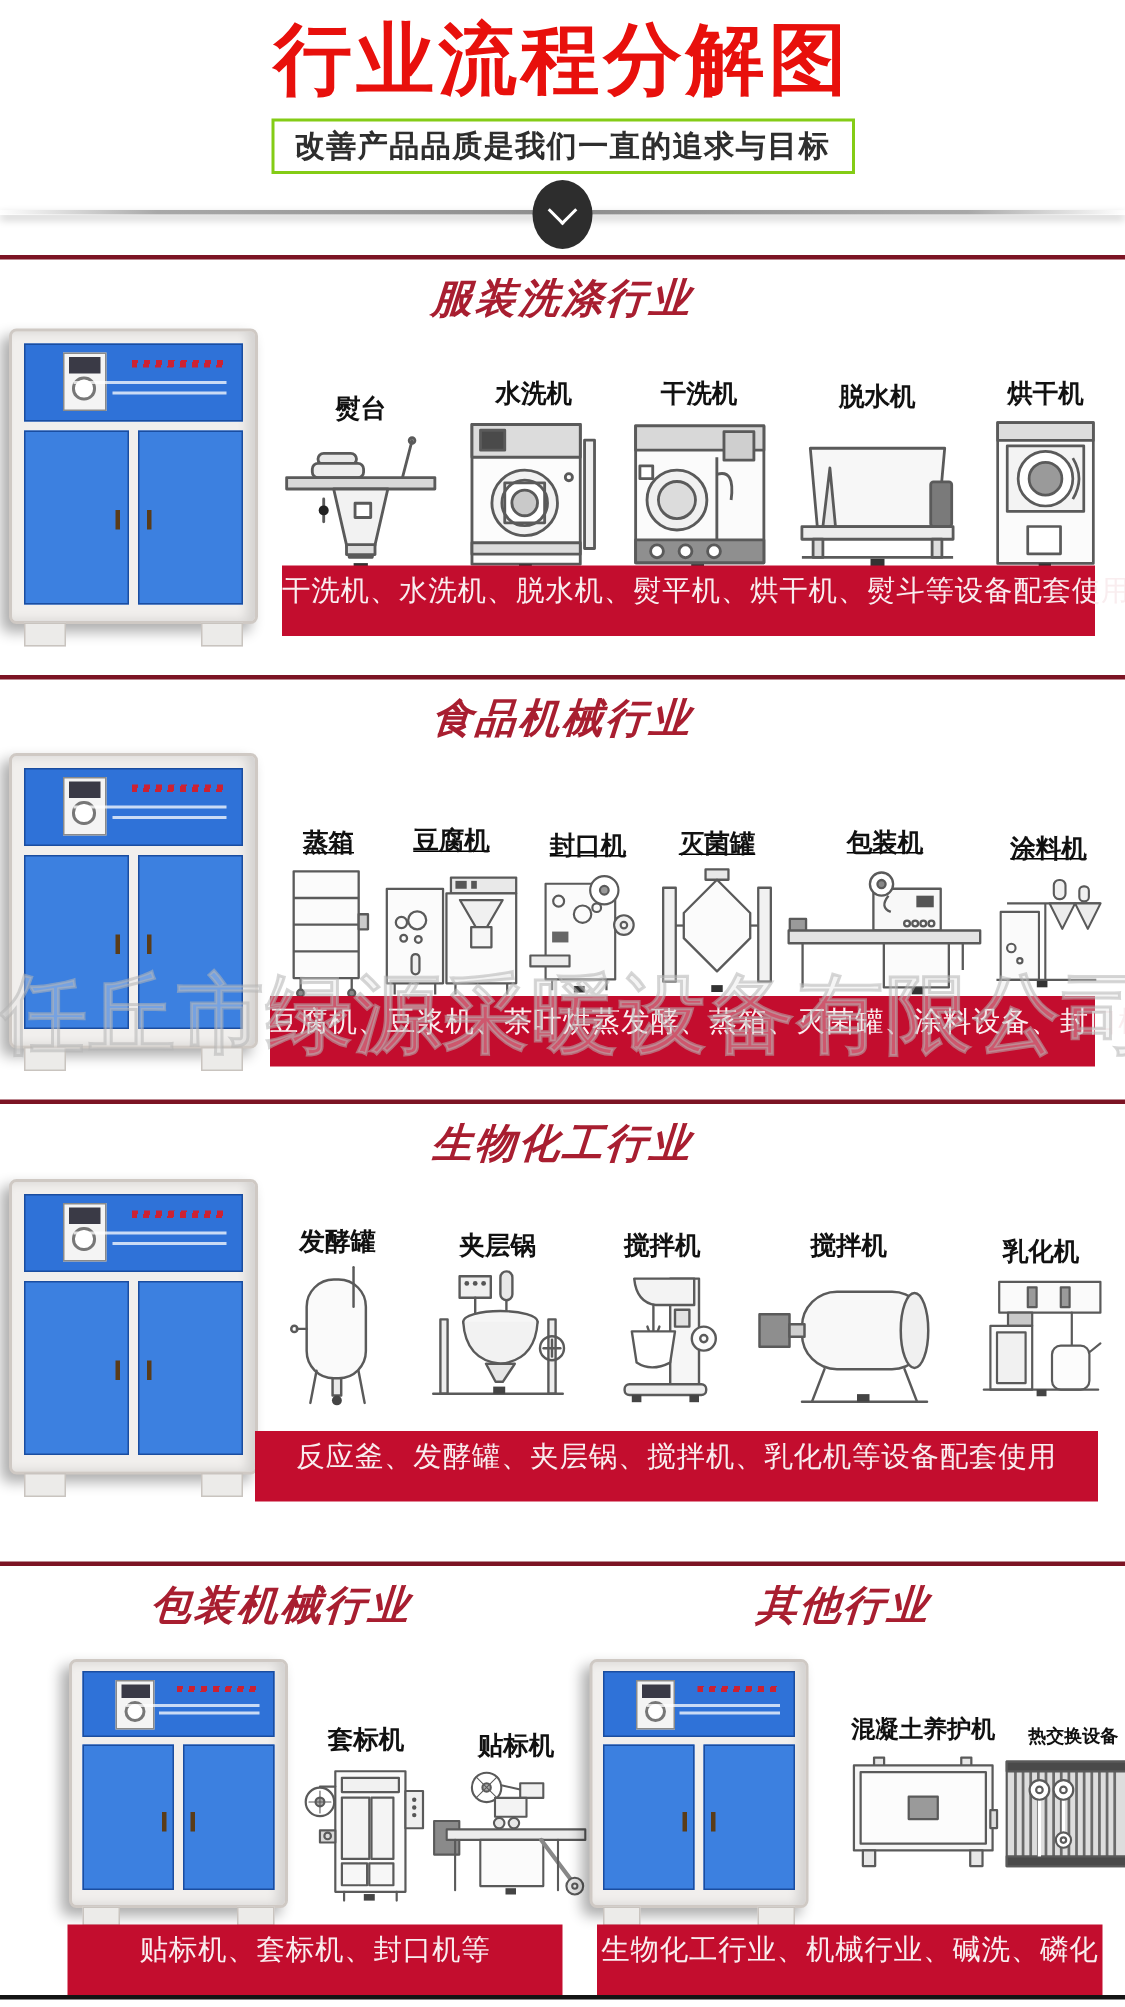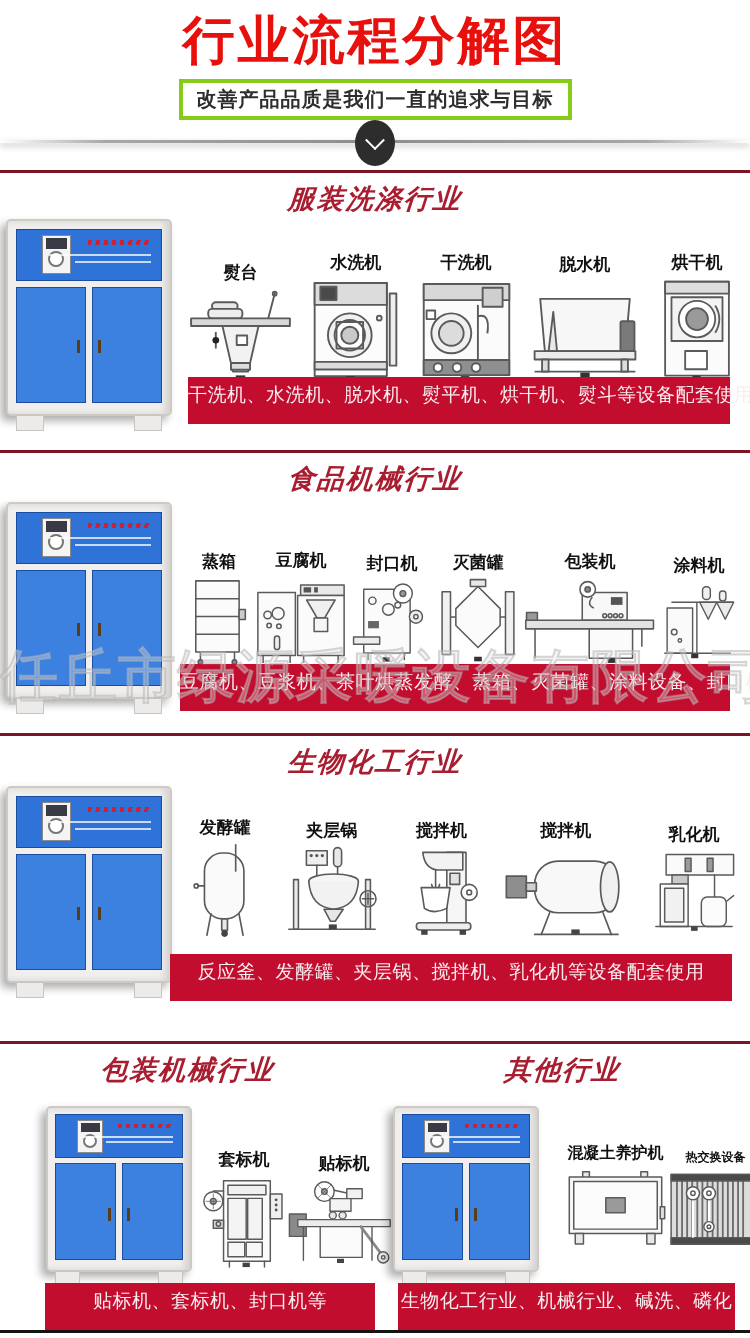--- a/index.html
+++ b/index.html
@@ -1,21 +1,21 @@
 <!DOCTYPE html>
 <html><head>
 <meta charset="utf-8">
 <style>
   html,body{margin:0;padding:0;background:#fff;}
   #page{position:relative;width:750px;height:1338px;background:#fff;overflow:hidden;
         font-family:"Liberation Sans","DejaVu Sans",sans-serif;}
   
   .main-title{margin:0;padding-top:12px;text-align:center;font-size:52px;font-weight:bold;
               color:#e8100c;letter-spacing:3px;line-height:1.1;}
-  .subtitle-box{width:fit-content;margin:10px auto 0;border:4px solid #84cc16;
+  .subtitle-box{width:fit-content;margin:10px auto 0;border:2px solid #84cc16;
                 padding:3px 14px;font-size:20px;font-weight:600;color:#2e2e2e;letter-spacing:1px;}
   .divider-line{position:absolute;top:140px;left:0;width:100%;height:3px;
     background:linear-gradient(90deg,rgba(255,255,255,0),#a8a8a8 14%,#8d8d8d 50%,#a8a8a8 86%,rgba(255,255,255,0));
     box-shadow:0 3px 6px rgba(0,0,0,.28);}
   .chevron-badge{position:absolute;top:120px;left:50%;transform:translateX(-50%);
     width:40px;height:46px;border-radius:50%;background:#2d2d2d;z-index:5;}
   .chevron-badge span{position:absolute;left:50%;top:50%;width:12px;height:12px;
     border-left:2px solid #fff;border-bottom:2px solid #fff;
     transform:translate(-50%,-70%) rotate(-45deg);}
   
@@ -182,21 +182,21 @@
             </g>
           </svg>
         </div>
       </div>
     </div>
     <div class="caption" style="left:188px;right:20px;bottom:26px;">干洗机、水洗机、脱水机、熨平机、烘干机、熨斗等设备配套使用</div>
   </section>
 
   <section class="industry" style="top:450px;height:283px;">
     <h2 class="sec-title">食品机械行业</h2>
-    <div class="sec-row" style="height:217px;">
+    <div class="sec-row" style="height:217px;text-decoration:underline;">
       <div class="boiler boiler-lg">
         <div class="b-frame">
             <div class="b-top">
               <div class="b-ctrl">
                 <div class="b-screen"></div>
                 <div class="b-dial"></div>
               </div>
               <div class="b-marks"></div>
               <div class="b-line b-line1"></div>
               <div class="b-line b-line2"></div>

